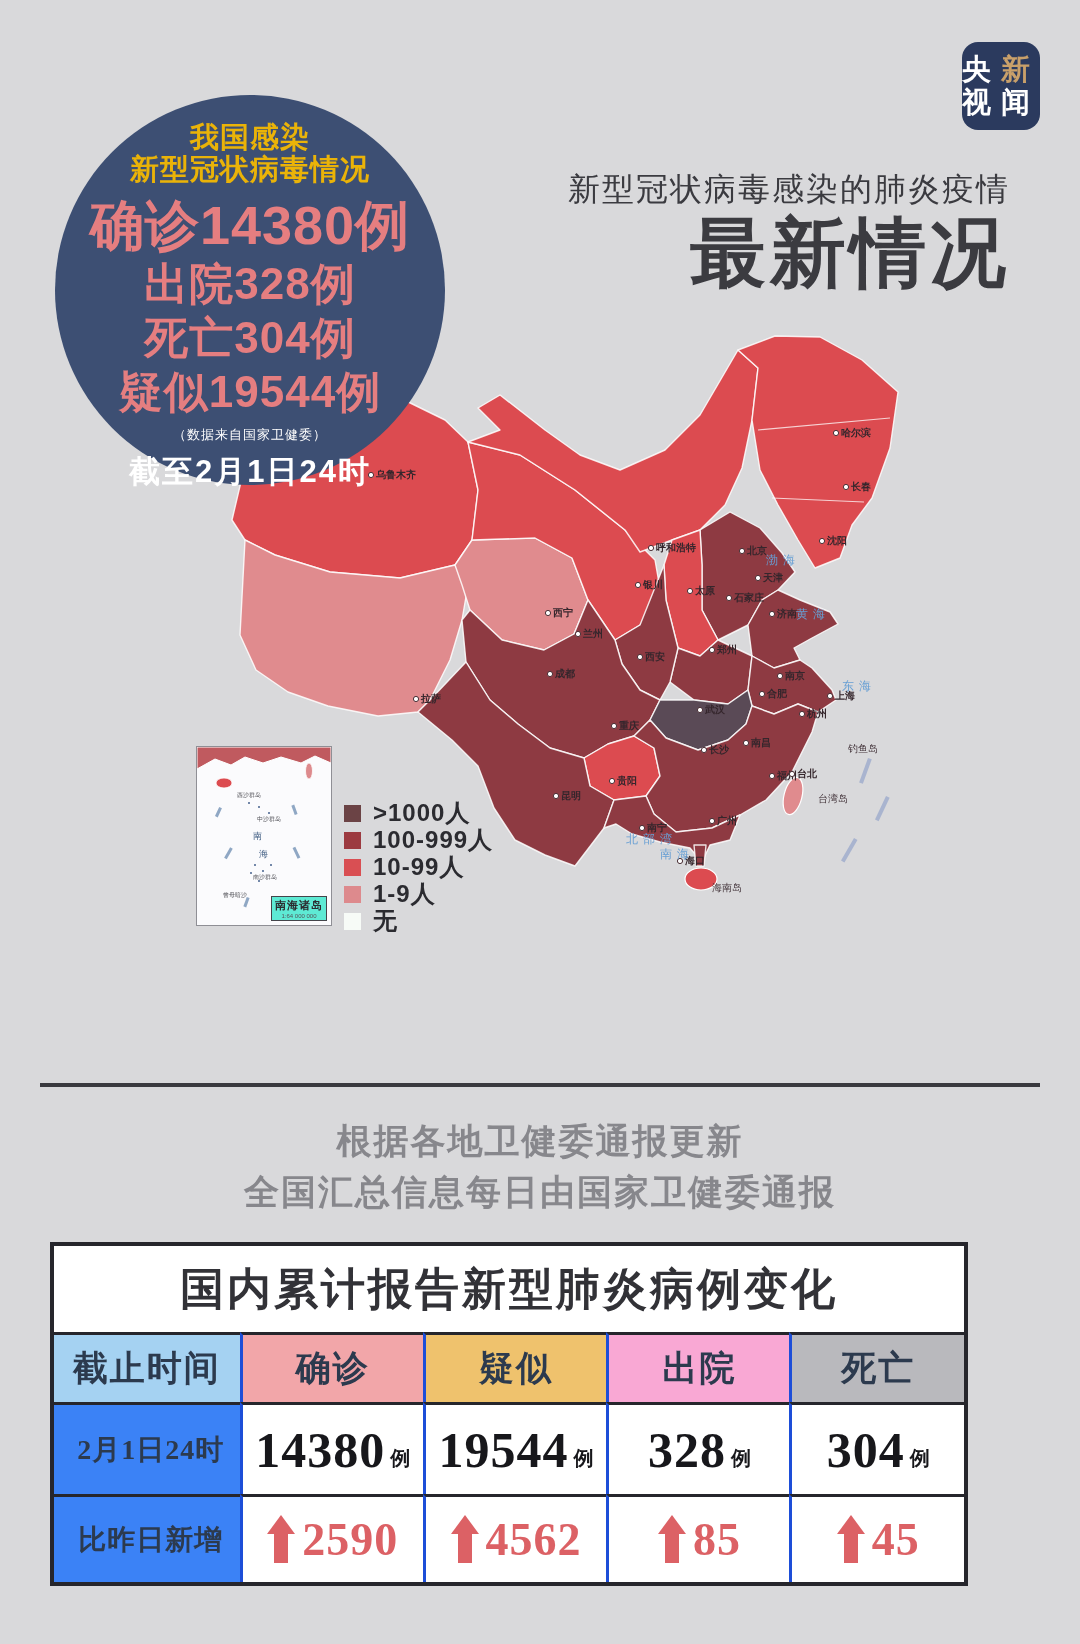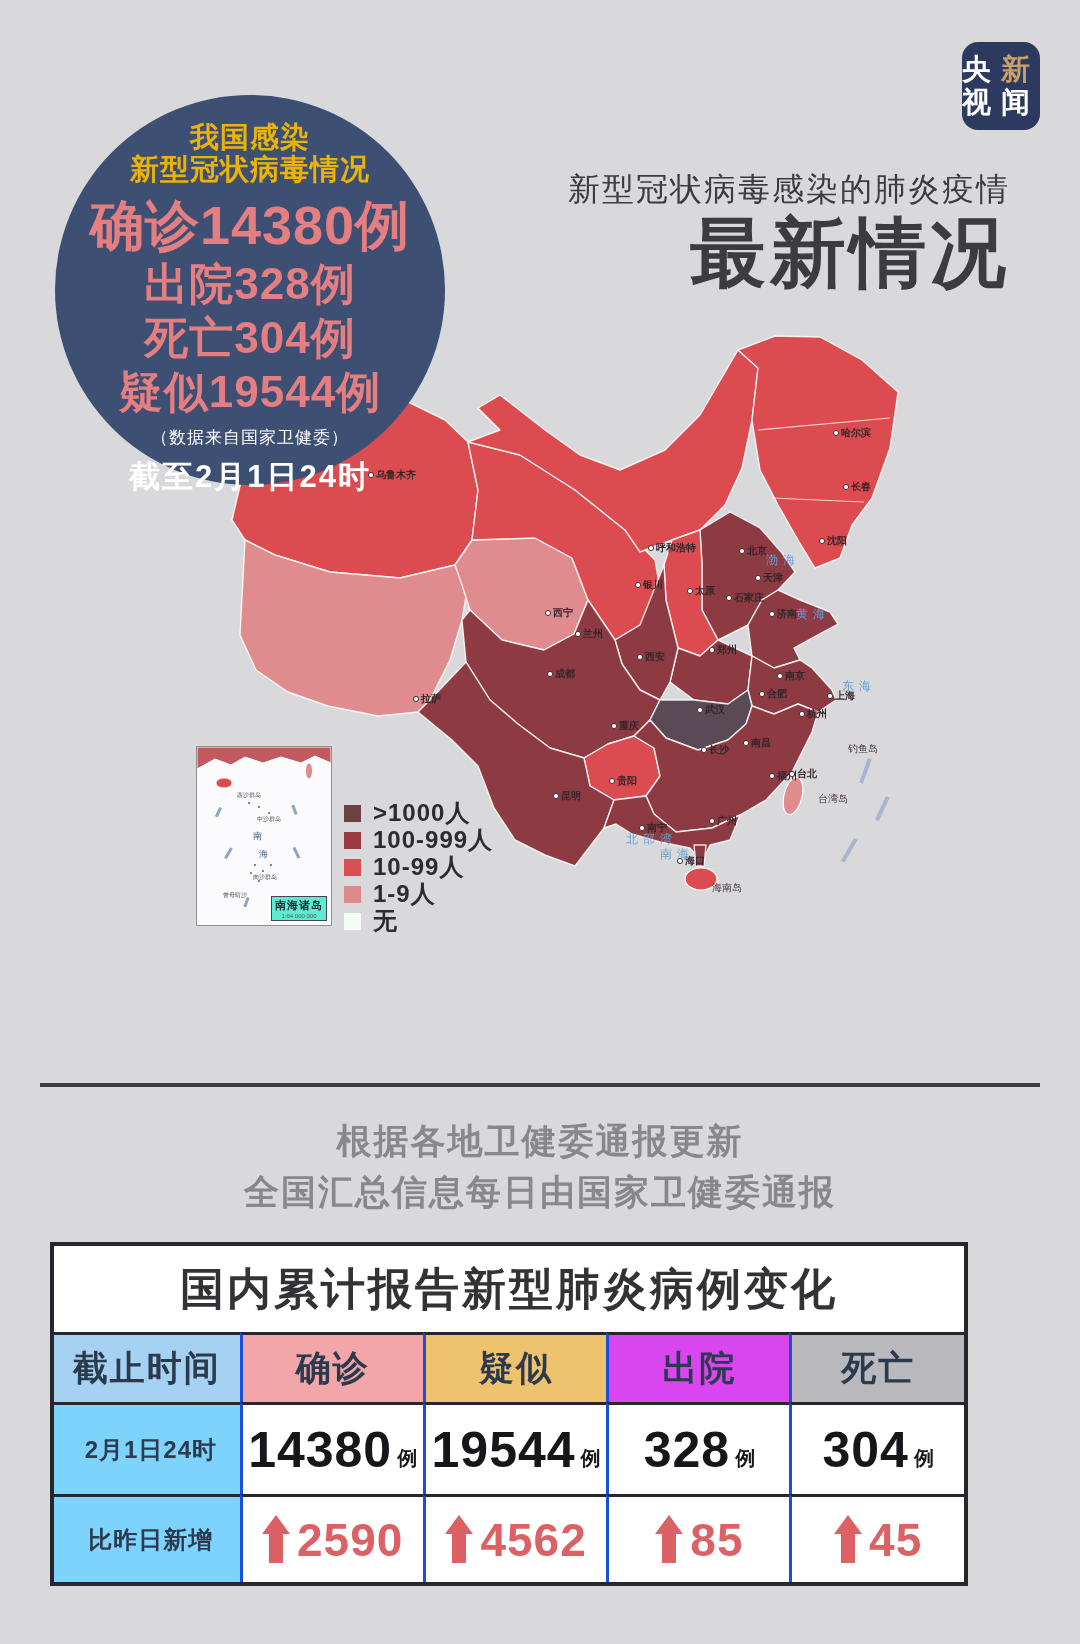--- a/index.html
+++ b/index.html
@@ -6,21 +6,21 @@
   body{font-family:"Liberation Sans","DejaVu Sans",sans-serif;}
   .page{position:relative;width:1080px;height:1644px;background:#d9d9db;overflow:hidden;}
 
   
   .stats-circle{position:absolute;left:55px;top:95px;width:390px;height:390px;border-radius:50%;
     background:#3d4f73;z-index:5;display:flex;flex-direction:column;align-items:center;text-align:center;
     padding-top:26px;box-sizing:border-box;}
   .sc-head{color:#eab308;font-weight:bold;font-size:29px;line-height:1.12;letter-spacing:1px;}
   .sc-confirmed{color:#e57e80;font-weight:900;font-size:54px;line-height:1.0;margin-top:12px;letter-spacing:1px;}
   .sc-mid{color:#e57e80;font-weight:900;font-size:44px;line-height:1.0;margin-top:10px;letter-spacing:1px;}
-  .sc-note{color:#fff;font-size:17px;margin-top:12px;letter-spacing:1px;}
+  .sc-note{color:#fff;font-size:13px;margin-top:12px;letter-spacing:1px;}
   .sc-asof{color:#fff;font-weight:900;font-size:31px;margin-top:7px;letter-spacing:2px;}
 
   
   .logo{position:absolute;left:962px;top:42px;width:78px;height:88px;background:#2b3a5e;border-radius:16px;
     display:flex;flex-direction:row;align-items:center;justify-content:center;z-index:6;}
   .logo span{color:#fff;font-weight:900;font-size:29px;line-height:1.15;letter-spacing:2px;}
   .logo .accent{color:#c9a06a;}
 
   
   .main-title{position:absolute;left:400px;right:70px;top:172px;text-align:right;z-index:4;color:#3b3b40;}
@@ -46,29 +46,29 @@
 
   
   .section-title{position:absolute;left:0;right:0;top:995px;text-align:center;font-size:50px;font-weight:900;
     color:#48484d;letter-spacing:3px;}
   .divider{position:absolute;left:40px;right:40px;top:1083px;height:4px;background:#3a3a3f;}
   .subtitle{position:absolute;left:0;right:0;top:1116px;text-align:center;font-size:35px;font-weight:bold;
     color:#87878c;line-height:1.45;letter-spacing:2px;}
 
   
   .case-table{position:absolute;left:50px;top:1242px;width:918px;background:#fff;
-    border:4px solid #26262c;box-sizing:border-box;z-index:3;}
+    border:4px solid #26262c;box-sizing:border-box;z-index:3;font-family:Liberation Serif, serif;}
   .table-title{height:86px;display:flex;align-items:center;justify-content:center;font-size:44px;
     font-weight:900;color:#323237;letter-spacing:3px;}
   .tgrid{display:grid;grid-template-columns:200fr 197fr 198fr 197fr 188fr;}
   .cell{display:flex;align-items:center;justify-content:center;border-top:3px solid #26262c;box-sizing:border-box;}
   .cell+.cell{}
   .cell.bl{border-left:3px solid #1d4ed8;}
   .cell.head{height:70px;font-size:35px;font-weight:900;color:#2c3a4e;letter-spacing:2px;}
-  .cell.rowlab{background:#7dd3fc;font-size:24px;font-weight:900;color:#2c3a4e;letter-spacing:1px;padding-left:8px;}
+  .cell.rowlab{background:#3b82f6;font-size:28px;font-weight:900;color:#2c3a4e;letter-spacing:1px;padding-left:8px;}
   .cell.val{background:#fff;}
   .r1{height:92px;}
   .r2{height:88px;}
   .num{font-size:50px;font-weight:900;color:#17171b;letter-spacing:1px;}
   .unit{font-size:20px;font-weight:bold;color:#17171b;margin-left:5px;margin-top:18px;}
   .delta{font-size:46px;font-weight:900;color:#dc6165;letter-spacing:1px;}
   .up-arrow{display:inline-block;position:relative;width:28px;height:50px;margin-right:7px;}
   .up-arrow::before{content:"";position:absolute;top:0;left:0;width:0;height:0;
     border-left:14px solid transparent;border-right:14px solid transparent;border-bottom:19px solid #dc6165;}
   .up-arrow::after{content:"";position:absolute;top:17px;left:7px;width:14px;height:31px;background:#dc6165;}
@@ -267,21 +267,21 @@
     <div>根据各地卫健委通报更新</div>
     <div>全国汇总信息每日由国家卫健委通报</div>
   </div>
 
   <div class="case-table">
     <div class="table-title">国内累计报告新型肺炎病例变化</div>
     <div class="tgrid">
         <div class="cell head" style="background: rgb(165, 210, 242);">截止时间</div>
         <div class="cell head bl" style="background: rgb(242, 166, 169);">确诊</div>
         <div class="cell head bl" style="background: rgb(239, 194, 109);">疑似</div>
-        <div class="cell head bl" style="background: #d946ef;">出院</div>
+        <div class="cell head bl" style="background: #f9a8d4;">出院</div>
         <div class="cell head bl" style="background: rgb(185, 185, 189);">死亡</div>
         <div class="cell rowlab r1">2月1日24时</div>
         <div class="cell val bl r1">
           <span class="num">14380</span>
           <span class="unit">例</span>
         </div>
         <div class="cell val bl r1">
           <span class="num">19544</span>
           <span class="unit">例</span>
         </div>

